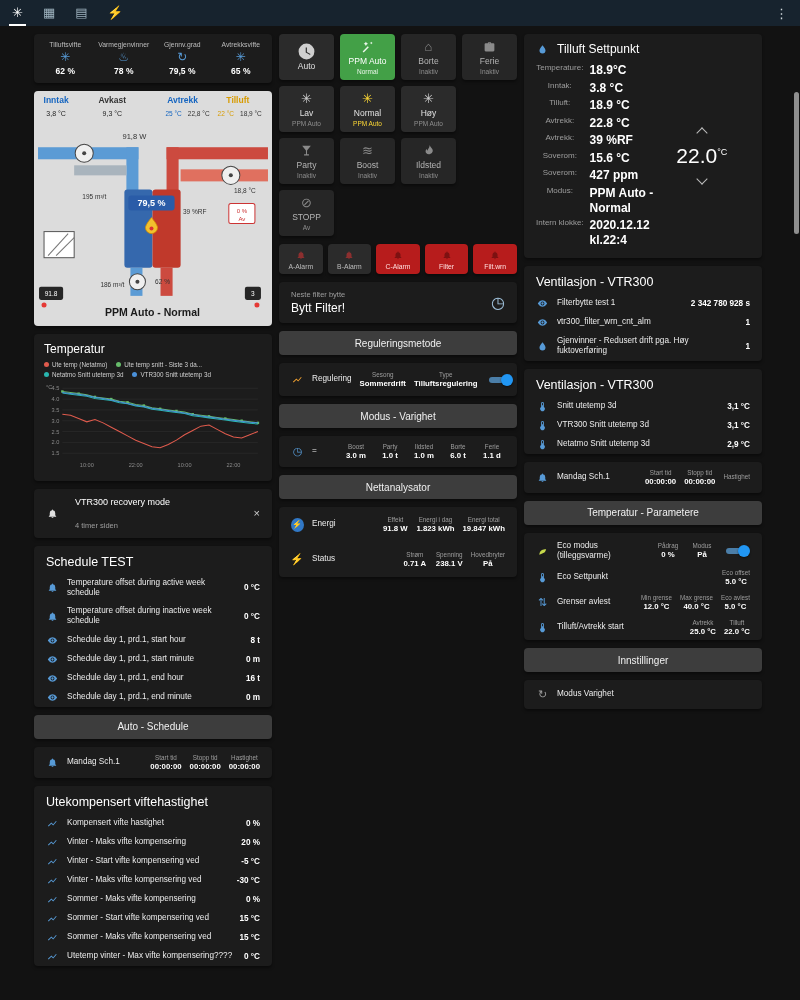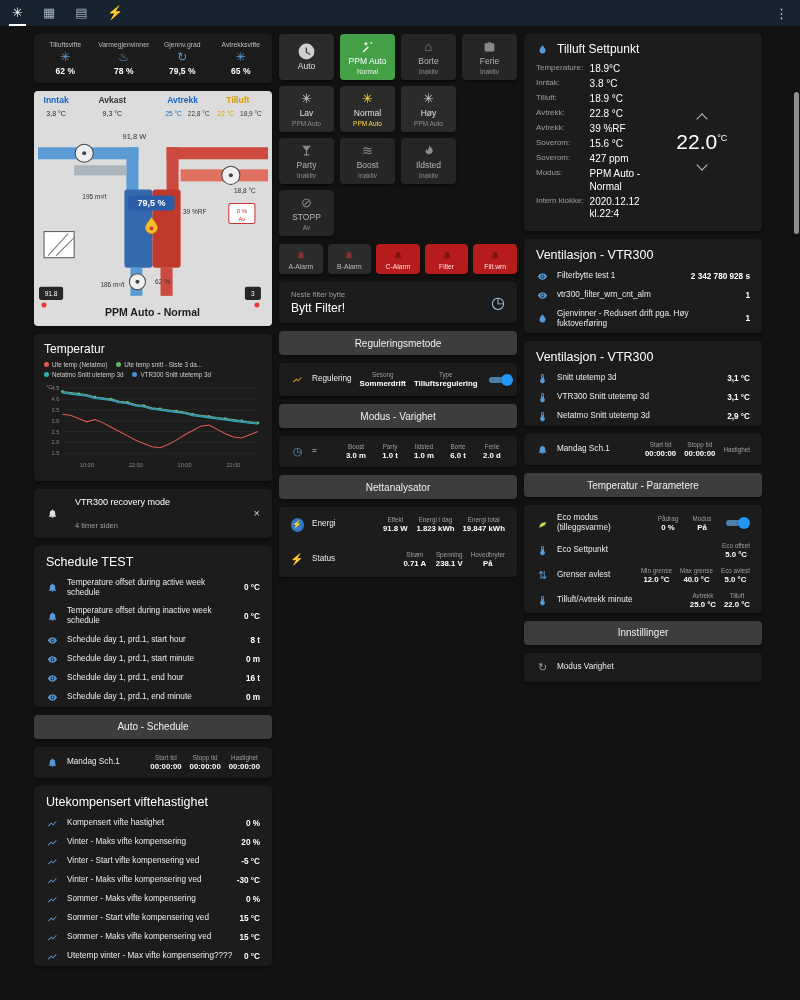--- a/index.html
+++ b/index.html
@@ -92,22 +92,22 @@
   .toggle .tr{position:absolute;left:3px;right:3px;top:3.5px;height:6px;border-radius:3px;background:#4b7ea8}
   .toggle .kn{position:absolute;right:0;top:.5px;width:12px;height:12px;border-radius:50%;background:#2196f3;
               box-shadow:0 1px 2px rgba(0,0,0,.5)}
 
   
   .sp{padding:8px 12px 10px}
   .sp-head{display:flex;gap:8px;align-items:center;margin-bottom:7px}
   .sp-title{font-size:12px}
   .sp-body{display:flex}
   .sp-list{display:grid;grid-template-columns:auto 64px;gap:2.5px 6px;align-items:start}
-  .sp-l{font-size:8px;color:#9e9e9e;text-align:left;white-space:nowrap}
-  .sp-v{font-size:10px;font-weight:400;line-height:1.25}
+  .sp-l{font-size:8px;color:#9e9e9e;text-align:center;white-space:nowrap}
+  .sp-v{font-size:12px;font-weight:700;line-height:1.25}
   .sp-ctl{flex:1;display:flex;flex-direction:column;align-items:center;justify-content:center;gap:7px}
   .chev{width:7px;height:7px;border-left:1.5px solid #bdbdbd;border-top:1.5px solid #bdbdbd;cursor:pointer}
   .chev.up{transform:rotate(45deg)}
   .chev.down{transform:rotate(-135deg)}
   .sp-target{font-size:21px;color:#fff}
   .sp-unit{font-size:9px;vertical-align:super}
 
   .scroll{position:fixed;top:28px;right:1px;width:5px;bottom:0}
   .scroll .thumb{position:absolute;top:64px;height:142px;width:5px;border-radius:3px;background:#8f8f8f;cursor:pointer}
 </style>
@@ -631,21 +631,21 @@
             <span class="stat">
                 <span class="stat-h">Ildsted</span>
                 <span class="stat-v">1.0 m</span>
               </span>
             <span class="stat">
                 <span class="stat-h">Borte</span>
                 <span class="stat-v">6.0 t</span>
               </span>
             <span class="stat">
                 <span class="stat-h">Ferie</span>
-                <span class="stat-v">2.0 d</span>
+                <span class="stat-v">1.1 d</span>
               </span>
           </span>
         </div>
       </div>
 
       <div class="sec-btn">Nettanalysator</div>
 
       <div class="card">
         <div class="erow" style="padding:9px 12px">
           <span class="ic">
@@ -871,21 +871,21 @@
                 <span class="stat-v">5.0 °C</span>
               </span>
           </span>
         </div>
         <div class="erow">
           <span class="ic c-blue">
               <svg class="i" viewBox="0 0 24 24">
                 <path d="M15 13.2V5a3 3 0 0 0-6 0v8.2a5 5 0 1 0 6 0zM12 4a1 1 0 0 1 1 1v4h-2V5a1 1 0 0 1 1-1z"></path>
               </svg>
             </span>
-          <span class="lbl">Tilluft/Avtrekk minute</span>
+          <span class="lbl">Tilluft/Avtrekk start</span>
           <span class="stats">
             <span class="stat">
                 <span class="stat-h">Avtrekk</span>
                 <span class="stat-v">25.0 °C</span>
               </span>
             <span class="stat">
                 <span class="stat-h">Tilluft</span>
                 <span class="stat-v">22.0 °C</span>
               </span>
           </span>

